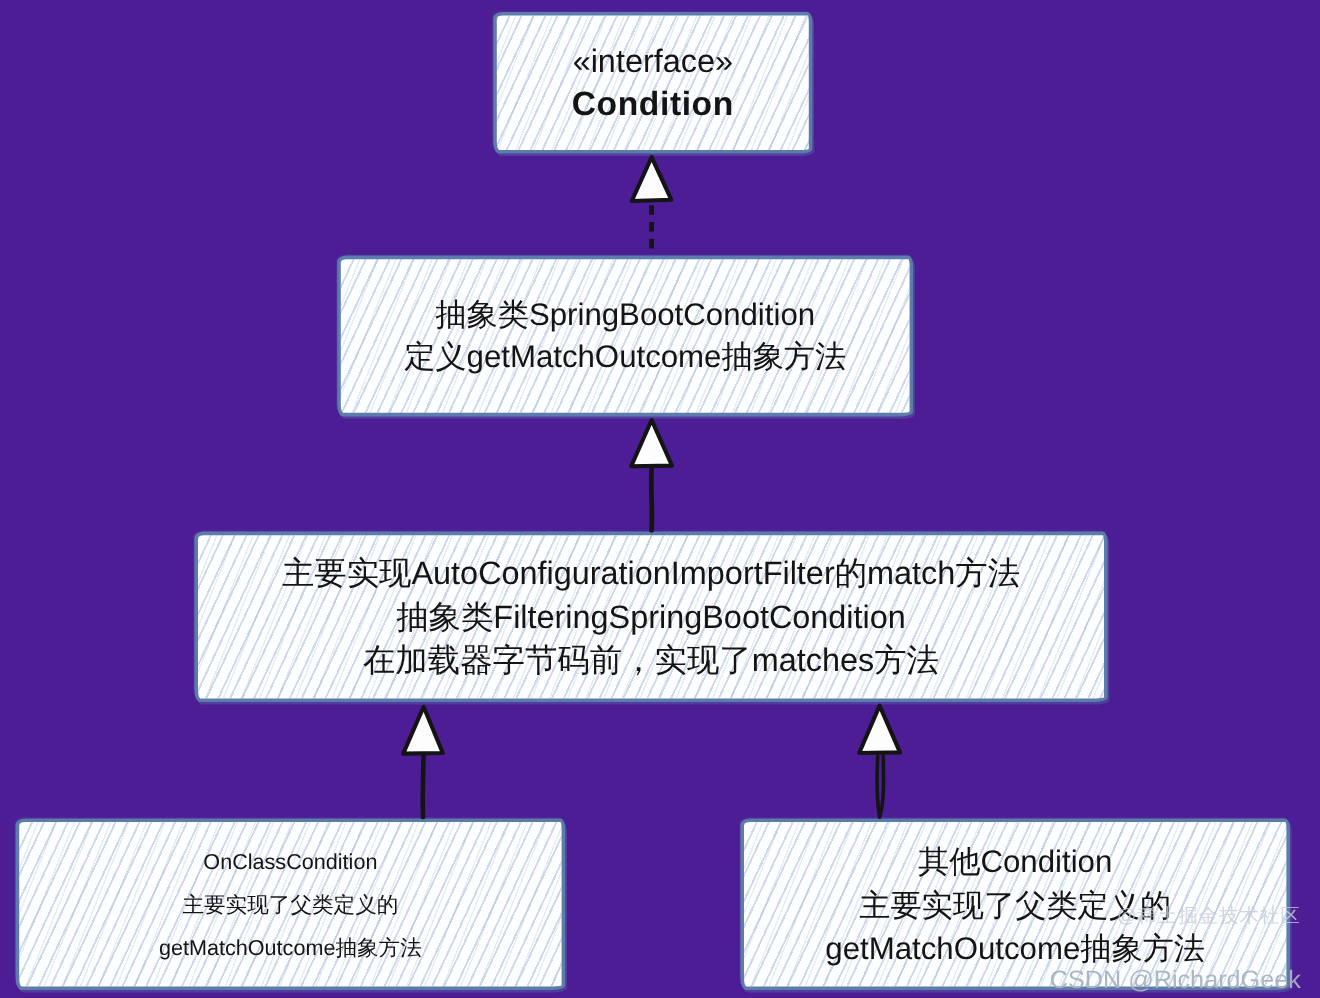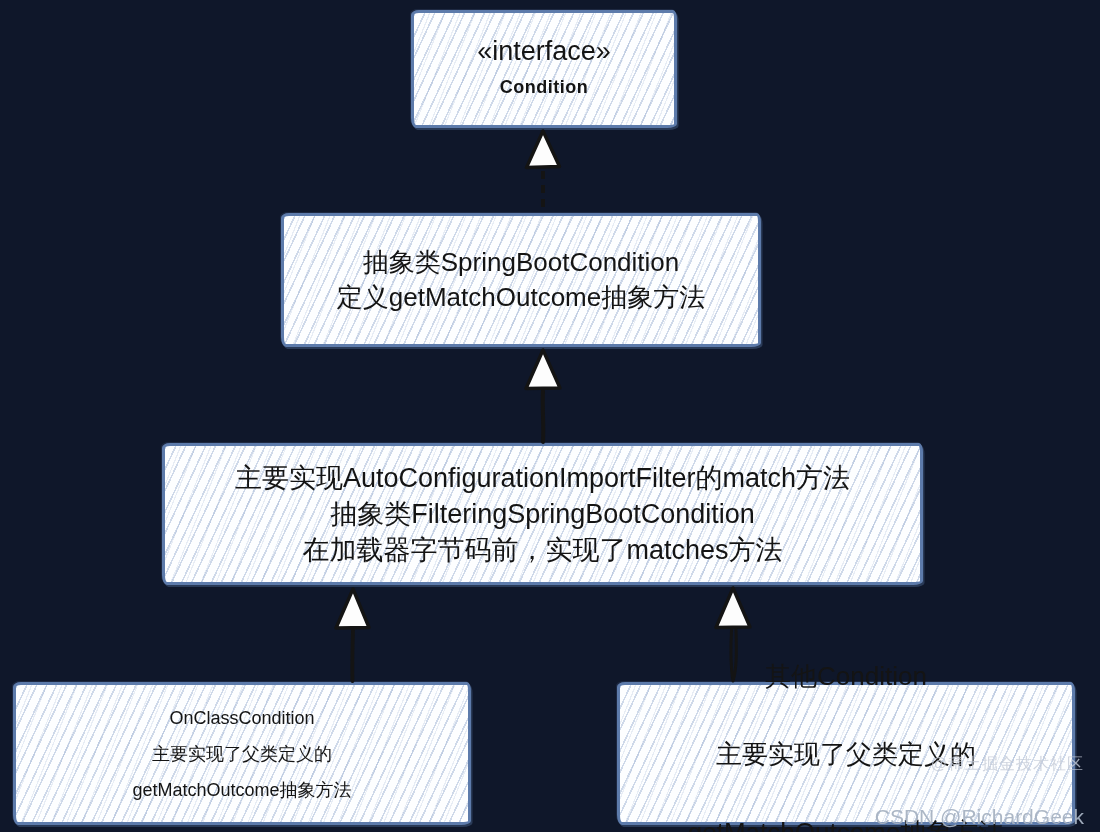--- a/index.html
+++ b/index.html
@@ -6,21 +6,21 @@
     margin: 0;
     padding: 0;
     background: #fcfcfc;
     font-family: "Liberation Sans", "DejaVu Sans", sans-serif;
   }
   .canvas {
     position: relative;
     width: 1100px;
     height: 832px;
     overflow: hidden;
-    background: #0f172a;
+    background: #4c1d95;
   }
   
   .node {
     position: absolute;
     box-sizing: border-box;
     border: 3px solid #5d7bab;
     border-radius: 8px 4px 10px 5px / 5px 9px 4px 10px;
     background:
       repeating-linear-gradient(115deg, rgba(109,139,188,0.32) 0 1.6px, rgba(255,255,255,0) 1.6px 9px),
       repeating-linear-gradient(112deg, rgba(109,139,188,0.15) 0 1.2px, rgba(255,255,255,0) 1.2px 14px),
@@ -30,32 +30,32 @@
     flex-direction: column;
     justify-content: center;
     align-items: center;
     text-align: center;
     color: #141414;
   }
   .node .line { white-space: nowrap; }
 
   .node-condition   { left: 411px; top: 10px;  width: 266px; height: 118px; }
   .node-condition .stereo { font-size: 27px; line-height: 36px; }
-  .node-condition .cname  { font-size: 18px; line-height: 36px; font-weight: bold; letter-spacing: 0.5px; }
+  .node-condition .cname  { font-size: 28px; line-height: 36px; font-weight: bold; letter-spacing: 0.5px; }
 
   .node-sbc  { left: 281px; top: 213px; width: 480px; height: 134px; }
   .node-sbc .line  { font-size: 26px; line-height: 35px; }
 
   .node-fsbc { left: 162px; top: 443px; width: 761px; height: 142px; }
   .node-fsbc .line { font-size: 27px; line-height: 36px; }
 
   .node-occ  { left: 13px;  top: 682px; width: 458px; height: 143px; }
   .node-occ .line  { font-size: 18px; line-height: 36px; }
 
-  .node-other { left: 617px; top: 682px; width: 458px; height: 143px; gap: 42px; }
+  .node-other { left: 617px; top: 682px; width: 458px; height: 143px; }
   .node-other .line { font-size: 26px; line-height: 36px; }
 
   .edge { position: absolute; }
   .edge-realization { left: 520px; top: 129px; }
   .edge-gen-mid     { left: 520px; top: 348px; }
   .edge-gen-left    { left: 329px; top: 587px; }
   .edge-gen-right   { left: 710px; top: 586px; }
 
   .watermark {
     position: absolute;

